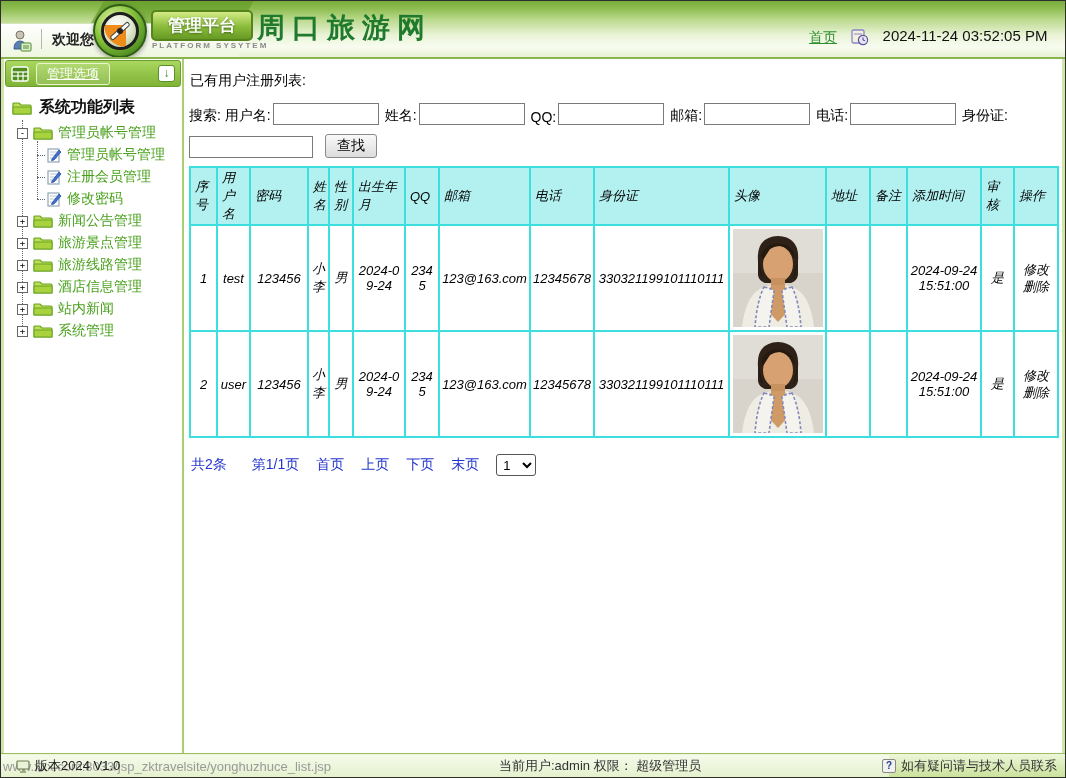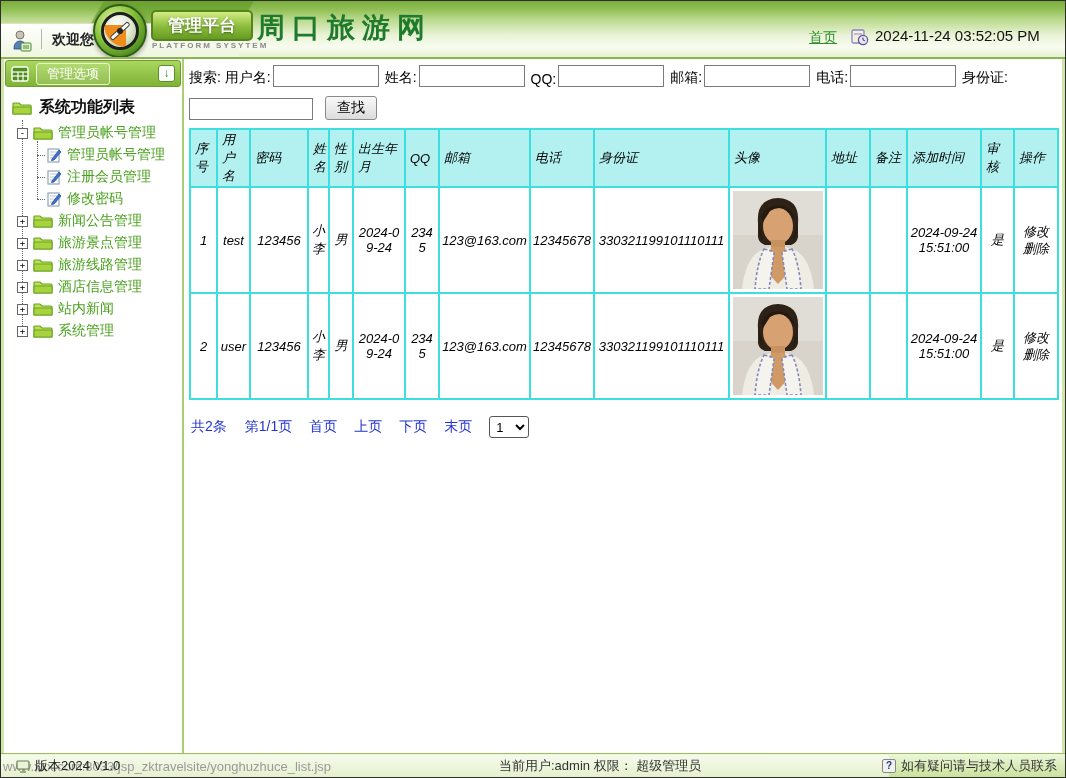--- a/index.html
+++ b/index.html
@@ -34,31 +34,31 @@
     font-family:"DejaVu Serif","Liberation Serif",serif; font-size:17px; font-weight:bold; color:#fff;
     background:linear-gradient(180deg,#d3ec84,#8abb3a 55%,#679a24); border:2px solid #55831c;
     text-shadow:0 1px 2px rgba(40,80,10,.7); }
   .badge-sub { position:absolute; left:151px; top:40px; font-size:8px; font-weight:bold;
     letter-spacing:2px; color:#8a8a8a; }
   .site-title { position:absolute; left:256px; top:8px; font-family:"DejaVu Serif","Liberation Serif",serif;
     font-size:28px; font-weight:bold; color:#1f7a2e; letter-spacing:7px; }
   .home-link { position:absolute; right:228px; top:28px; font-size:14px; color:#2f8f2f;
     text-decoration:underline; cursor:pointer; }
   .time-icon { position:absolute; right:196px; top:27px; width:18px; height:18px; }
-  .datetime { position:absolute; right:10px; top:26px; width:180px; text-align:left;
+  .datetime { position:absolute; right:10px; top:26px; width:180px; text-align:center;
     font-size:15px; color:#111; }
 
   
   .body { flex:1; display:flex; min-height:0; background:#fff; border-right:3px solid #cfe6a8; }
   .sidebar { flex:0 0 183px; width:183px; background:#fff; border-left:3px solid #cfe6a8;
     border-right:2px solid #a9cf72; position:relative; }
   .side-head { height:27px; margin:1px; display:flex; align-items:center; gap:7px; padding:0 5px;
     background:linear-gradient(180deg,#a9d75f,#7fb335); border:1px solid #6d9e2b; border-radius:3px; }
   .side-head-label { color:#fff; font-size:13px; border:1px solid #e9f5d0; border-radius:3px;
-    padding:1px 10px; background:rgba(255,255,255,.14); }
+    padding:1px 10px; background:rgba(255,255,255,.14);text-decoration:underline; }
   .collapse-btn { margin-left:auto; width:17px; height:17px; background:#fff; border:1px solid #5e8e2a;
     border-radius:3px; color:#2f8f1f; font-size:12px; font-weight:bold; line-height:14px;
     text-align:center; cursor:pointer; }
   .tree { padding:9px 12px 0 7px; font-size:14px; }
   .tree-root { display:flex; align-items:center; gap:7px; font-size:16px; font-weight:bold;
     color:#111; margin-left:1px; }
   .tree-list { position:relative; margin-left:4px; margin-top:4px; }
   .tree-list::before { content:""; position:absolute; left:7px; top:-2px; bottom:12px;
     border-left:1px dotted #666; }
   .node { display:flex; align-items:center; gap:5px; height:22px; position:relative; cursor:pointer; }
@@ -95,21 +95,21 @@
   .users th { background:#b3f1f1; font-weight:normal; text-align:left; height:46px;
     padding-left:4px; }
   .users td { text-align:center; }
   .users tr.data { height:105px; }
   .col-time { word-break:normal; }
   .avatar { display:block; margin:2px auto; width:90px; height:98px; }
   .action-link { display:block; line-height:17px; cursor:pointer; }
 
   .pager { display:flex; align-items:center; margin:16px 0 0 2px; font-size:14px; color:#2233cc; }
   .pager .pg { margin-right:17px; cursor:pointer; }
-  .pager .pg-static { margin-right:18px; }
+  .pager .pg-static { margin-right:25px; }
   .page-select { width:40px; height:22px; font-size:13px; border:1px solid #555; border-radius:3px;
     padding:0 2px; color:#000; background:#fff; }
 
   
   .footer { flex:0 0 24px; position:relative; font-size:13px;
     background:linear-gradient(180deg,#ecf7da,#cbe29c); border-top:1px solid #9cbf5e; }
   .status-overlay { position:absolute; left:0; top:1px; height:23px; width:888px;
     background:rgba(255,255,255,.5); color:#9a9a9a; display:flex; align-items:center;
     padding-left:2px; overflow:hidden; white-space:nowrap; z-index:0; }
   .footer-version { position:absolute; left:15px; top:0; height:24px; display:flex;
@@ -282,20 +282,21 @@
             <svg width="20" height="14">
                 <use href="#folder-sym"></use>
               </svg>
             <span class="node-label">系统管理</span>
           </div>
         </div>
       </div>
     </div>
 
     <div class="main">
+      <div class="list-title">已有用户注册列表:</div>
 
       <div class="search">
         <span class="lbl">搜索: 用户名:</span>
         <input type="text" style="">
         <span class="lbl">姓名:</span>
         <input type="text" style="">
         <span class="lbl">QQ:</span>
         <input type="text" style="">
         <span class="lbl">邮箱:</span>
         <input type="text" style="">

